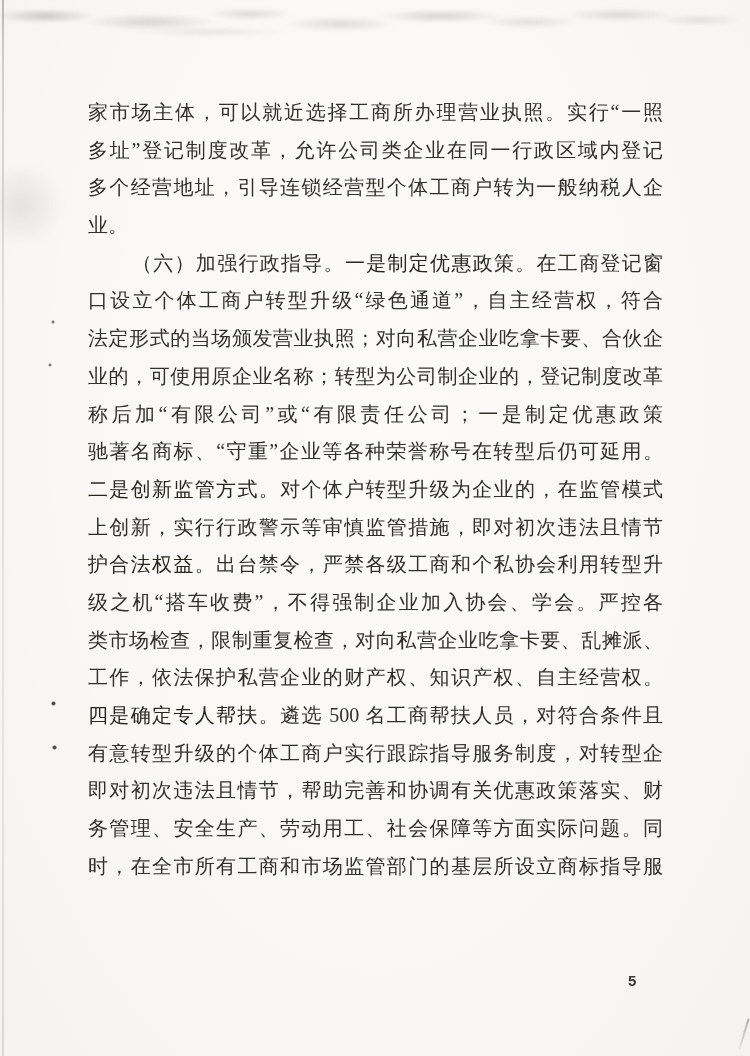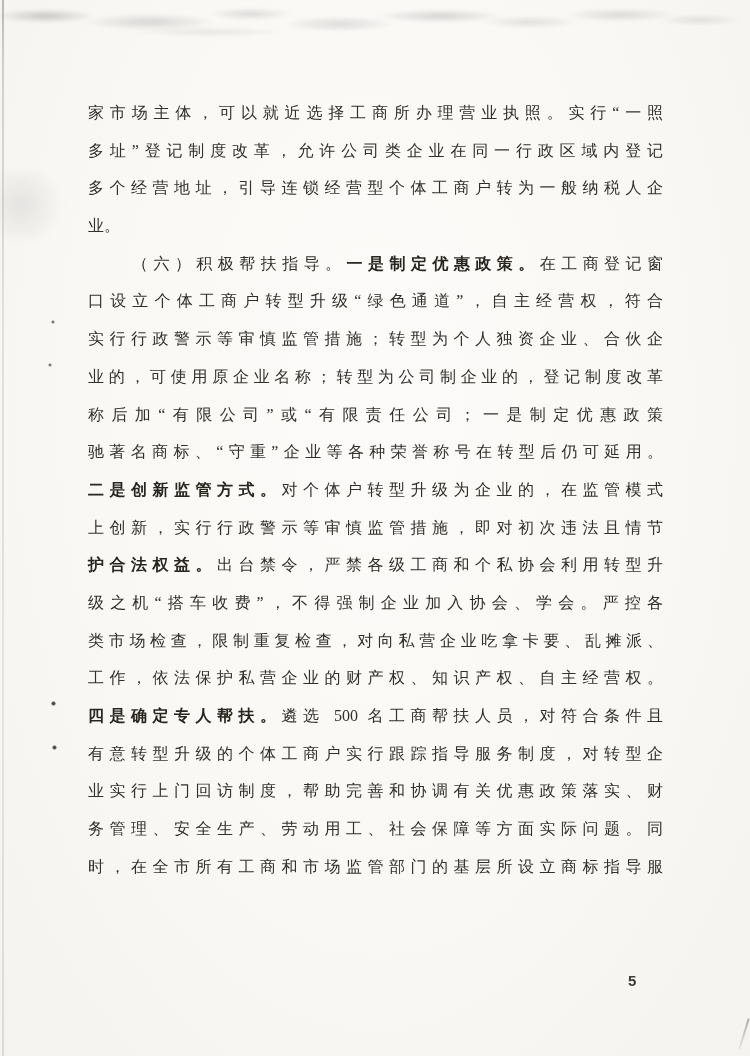--- a/index.html
+++ b/index.html
@@ -42,27 +42,27 @@
   .crease-br{
     position:absolute;right:5px;bottom:6px;width:2px;height:32px;
     background:linear-gradient(rgba(110,110,110,.55),rgba(160,160,160,.15));
     transform:rotate(17deg);
   }
   
   .text-block{
     position:absolute;left:88px;top:94px;width:575px;
   }
   .line{
-    height:37.7px;line-height:37.7px;font-size:16px;
+    height:37.7px;line-height:37.7px;font-size:20px;
     text-align:justify;text-align-last:justify;
     white-space:nowrap;
   }
   .line.short{text-align:left;text-align-last:left;}
   .line.indent{padding-left:44px;}
-  .line b{font-weight:700;color:#29261f;}
+  .line b{font-weight:400;color:#29261f;}
   .page-number{
     position:absolute;left:628px;top:972px;
     font-family:"Liberation Sans","DejaVu Sans",sans-serif;
     font-size:15px;font-weight:600;color:#3a3a3a;letter-spacing:1px;
   }
 </style>
 </head>
 <body>
 
 <div class="page">
@@ -74,33 +74,33 @@
   <div class="dot small" style="left:48px;top:363px;"></div>
   <div class="dot" style="left:51px;top:701px;"></div>
   <div class="dot" style="left:52px;top:745px;"></div>
   <div class="crease-br"></div>
 
   <div class="text-block">
     <div class="line"><span>家市场主体，可以就近选择工商所办理营业执照。实行“一照</span><b></b><span></span></div>
     <div class="line"><span>多址”登记制度改革，允许公司类企业在同一行政区域内登记</span><b></b><span></span></div>
     <div class="line"><span>多个经营地址，引导连锁经营型个体工商户转为一般纳税人企</span><b></b><span></span></div>
     <div class="line short"><span>业。</span><b></b><span></span></div>
-    <div class="line indent"><span>（六）积极帮扶指导。</span><b>一是制定优惠政策。</b><span>在工商登记窗</span></div>
+    <div class="line indent"><span>（六）加强行政指导。</span><b>一是制定优惠政策。</b><span>在工商登记窗</span></div>
     <div class="line"><span>口设立个体工商户转型升级“绿色通道”，自主经营权，符合</span><b></b><span></span></div>
-    <div class="line"><span>实行行政警示等审慎监管措施；转型为个人独资企业、合伙企</span><b></b><span></span></div>
+    <div class="line"><span>法定形式的当场颁发营业执照；对向私营企业吃拿卡要、合伙企</span><b></b><span></span></div>
     <div class="line"><span>业的，可使用原企业名称；转型为公司制企业的，登记制度改革</span><b></b><span></span></div>
     <div class="line"><span>称后加“有限公司”或“有限责任公司；一是制定优惠政策</span><b></b><span></span></div>
     <div class="line"><span>驰著名商标、“守重”企业等各种荣誉称号在转型后仍可延用。</span><b></b><span></span></div>
     <div class="line"><span></span><b>二是创新监管方式。</b><span>对个体户转型升级为企业的，在监管模式</span></div>
     <div class="line"><span>上创新，实行行政警示等审慎监管措施，即对初次违法且情节</span><b></b><span></span></div>
     <div class="line"><span></span><b>护合法权益。</b><span>出台禁令，严禁各级工商和个私协会利用转型升</span></div>
     <div class="line"><span>级之机“搭车收费”，不得强制企业加入协会、学会。严控各</span><b></b><span></span></div>
     <div class="line"><span>类市场检查，限制重复检查，对向私营企业吃拿卡要、乱摊派、</span><b></b><span></span></div>
     <div class="line"><span>工作，依法保护私营企业的财产权、知识产权、自主经营权。</span><b></b><span></span></div>
     <div class="line"><span></span><b>四是确定专人帮扶。</b><span>遴选 500 名工商帮扶人员，对符合条件且</span></div>
     <div class="line"><span>有意转型升级的个体工商户实行跟踪指导服务制度，对转型企</span><b></b><span></span></div>
-    <div class="line"><span>业实行上门回访制度，帮助完善和协调有关优惠政策落实、财</span><b></b><span></span></div>
+    <div class="line"><span>即对初次违法且情节，帮助完善和协调有关优惠政策落实、财</span><b></b><span></span></div>
     <div class="line"><span>务管理、安全生产、劳动用工、社会保障等方面实际问题。同</span><b></b><span></span></div>
     <div class="line"><span>时，在全市所有工商和市场监管部门的基层所设立商标指导服</span><b></b><span></span></div>
   </div>
 
   <div class="page-number">5</div>
 </div>
 
 </body></html>

